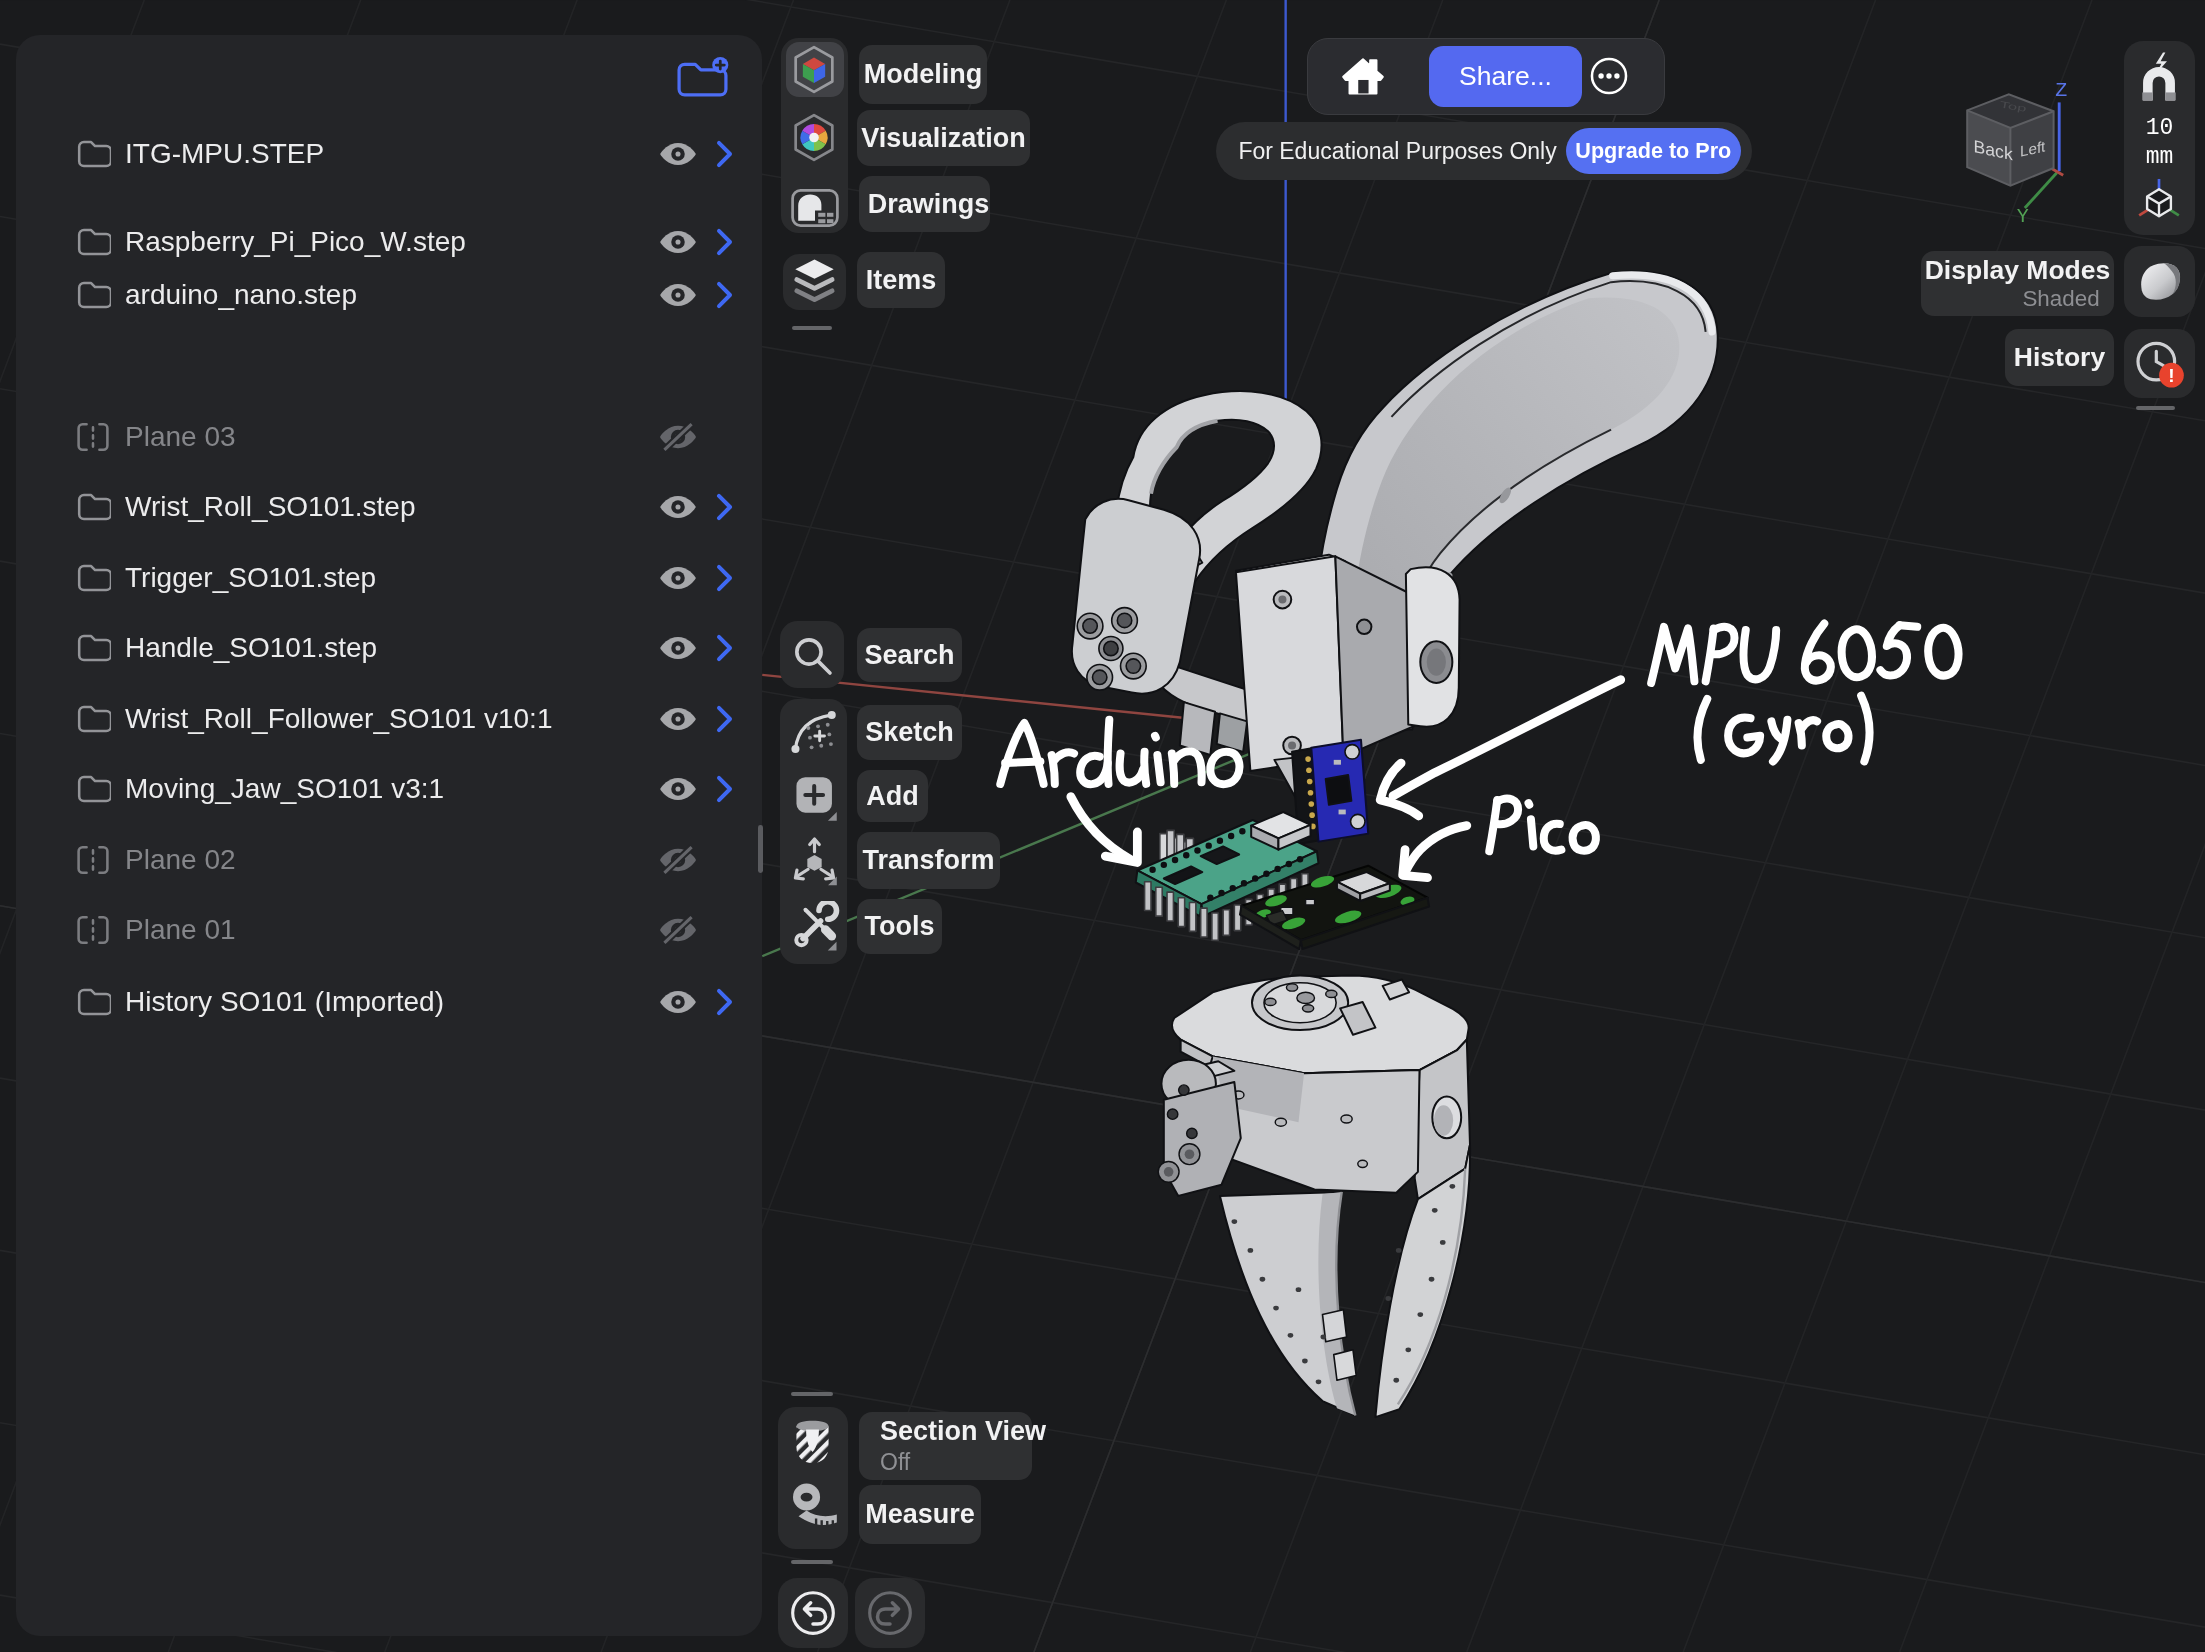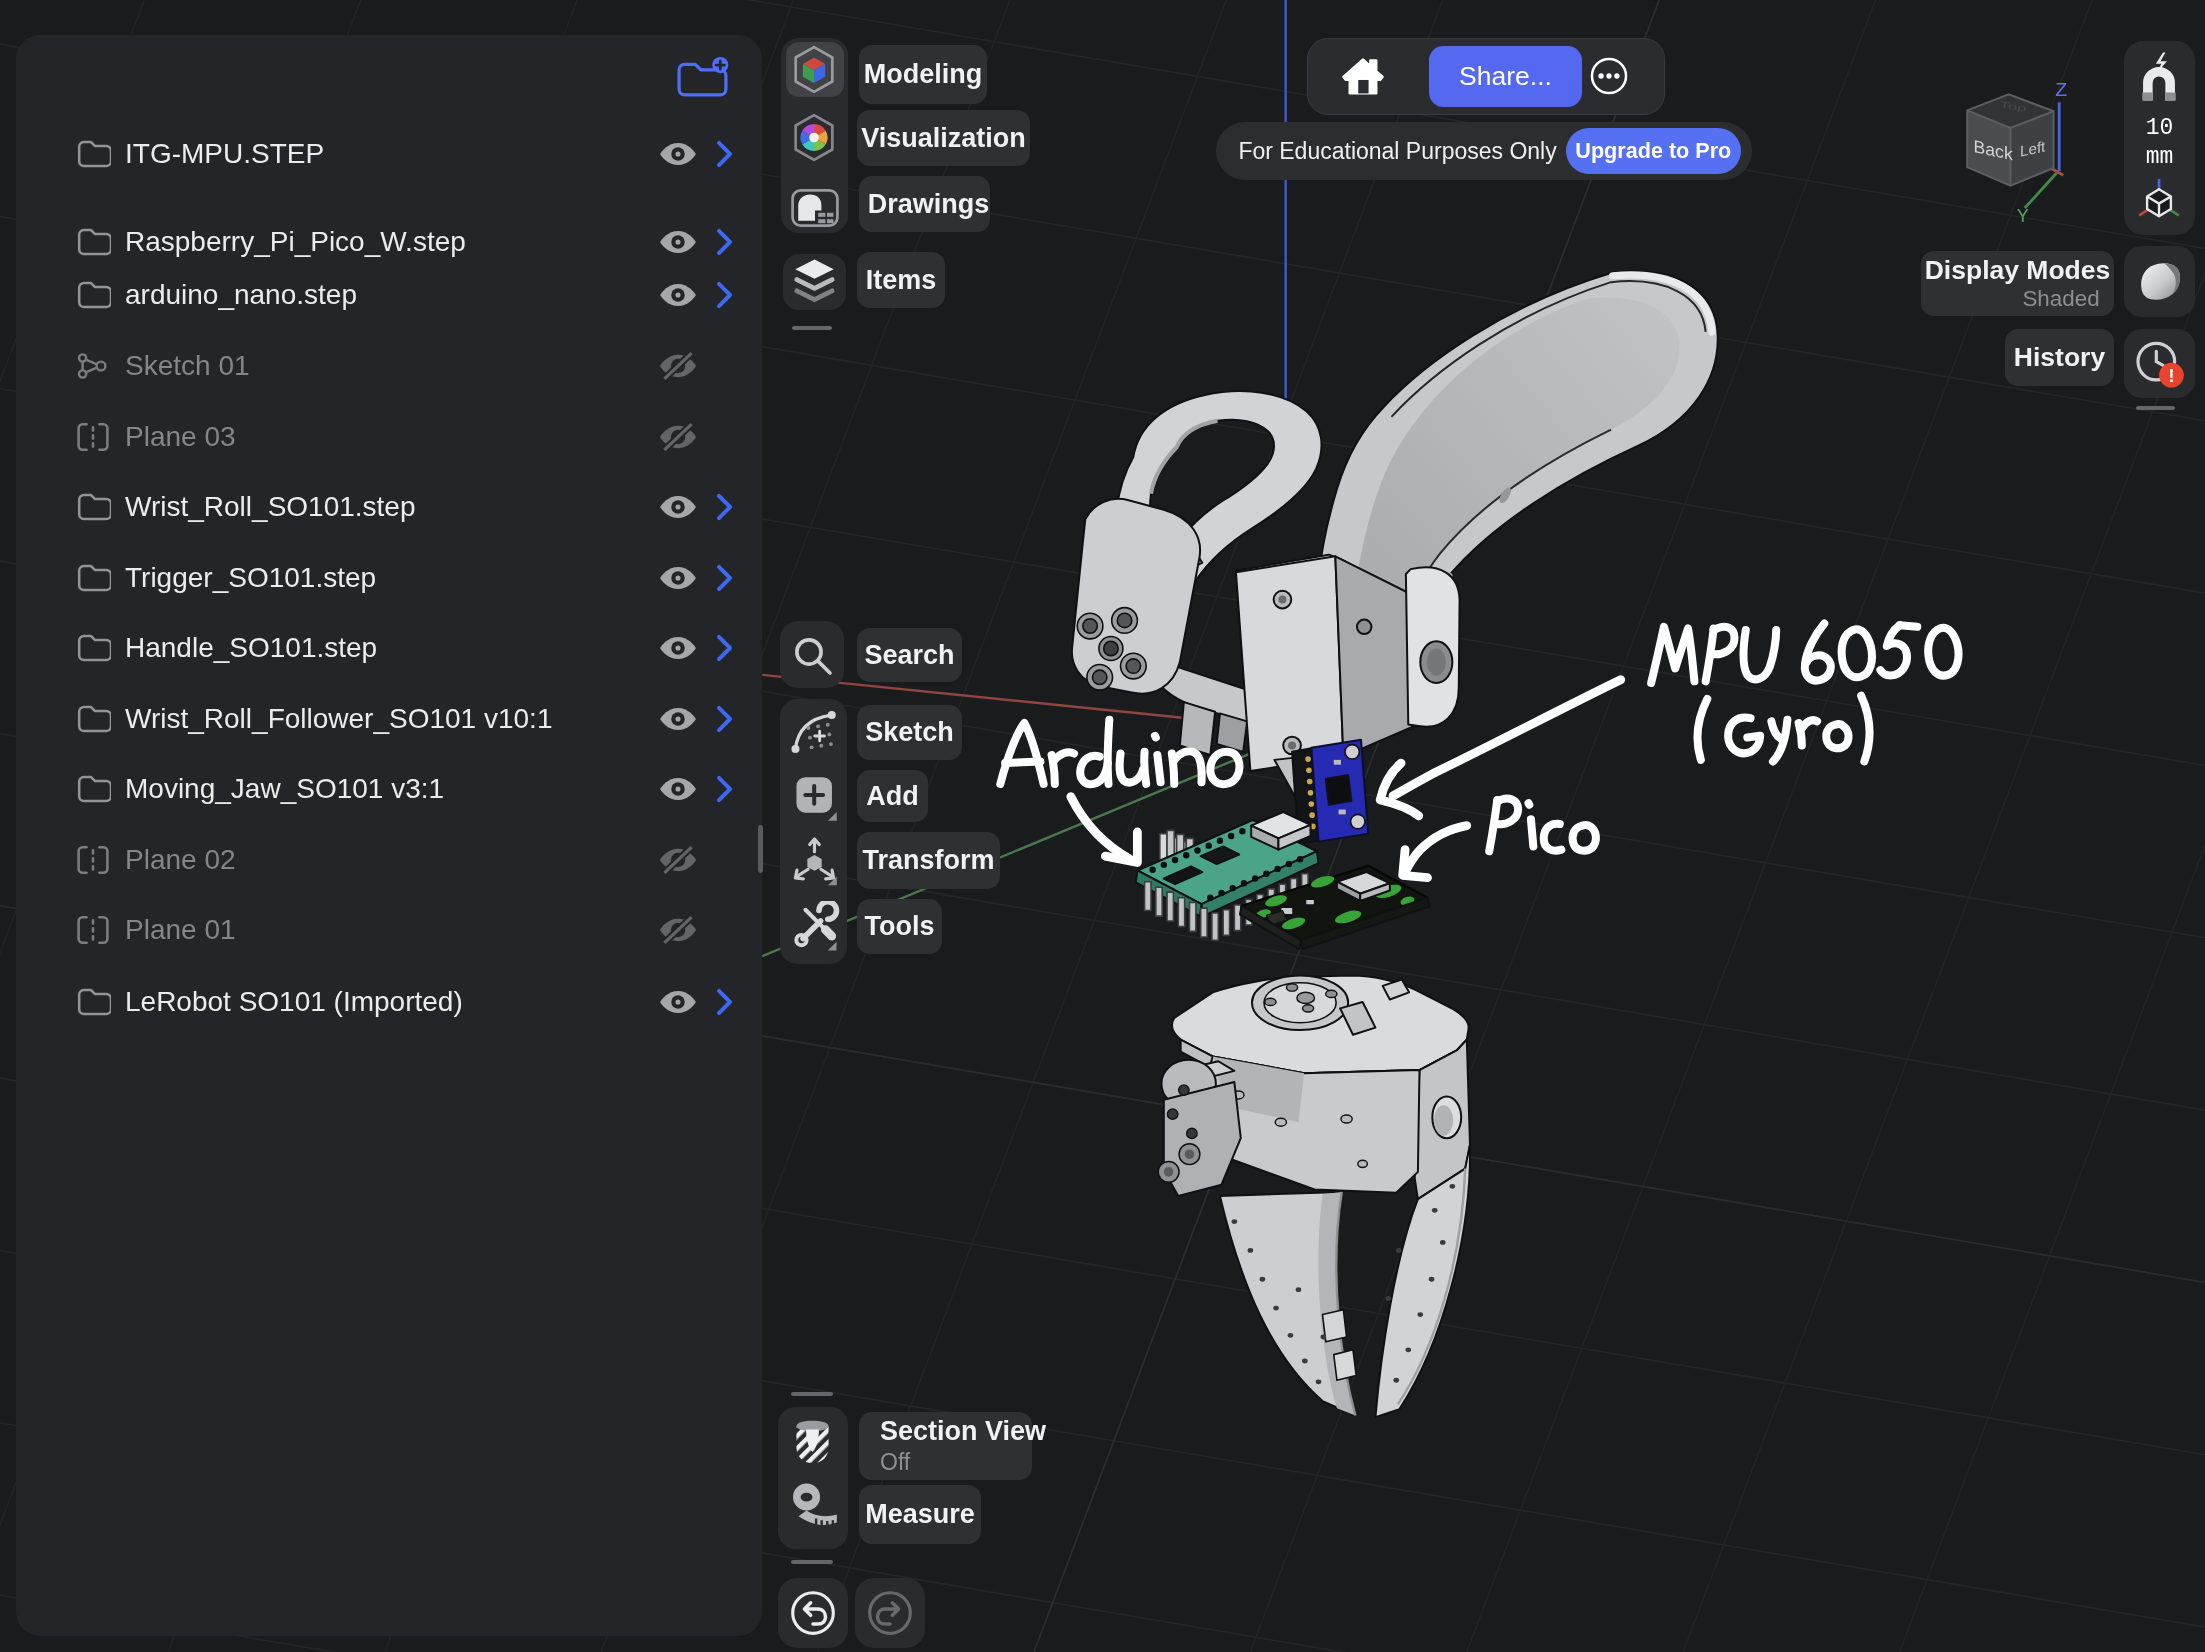--- a/index.html
+++ b/index.html
@@ -396,201 +396,181 @@
           <circle cx="25" cy="17" r="8.5" fill="#242528"></circle>
           <circle cx="25" cy="17" r="3.2" fill="#a6a7aa"></circle>
         </svg>
       </span>
       <span class="rch">
         <svg width="19" height="30.5" viewBox="0 0 24 38">
           <path d="M5 5 L19 19 L5 33" stroke="#3e68f2" stroke-width="5" fill="none" stroke-linecap="round" stroke-linejoin="round"></path>
         </svg>
       </span>
     </div>
-  <div class="row grey" style="top:295px">
+  <div class="row grey" style="top:366px">
       <span class="ric">
         <svg width="34" height="32" viewBox="0 0 42 40">
-          <circle cx="8" cy="10" r="4.5" stroke="#7c7d81" stroke-width="3" fill="none"></circle>
-          <circle cx="8" cy="30" r="4.5" stroke="#7c7d81" stroke-width="3" fill="none"></circle>
-          <circle cx="31" cy="20" r="5.5" stroke="#7c7d81" stroke-width="3" fill="none"></circle>
-          <path d="M12 12 L26 18 M12 28 L26 22 M8 14.5 V25.5" stroke="#7c7d81" stroke-width="3"></path>
-        </svg>
-      </span>
-      <span class="rtx">Sketch 01</span>
+          <path d="M13 4 H8 a5 5 0 0 0 -5 5 v22 a5 5 0 0 0 5 5 h5 M29 4 h5 a5 5 0 0 1 5 5 v22 a5 5 0 0 1 -5 5 h-5" stroke="#7c7d81" stroke-width="3.2" fill="none" stroke-linecap="round"></path>
+          <path d="M21 8 v4 M21 18 v4 M21 28 v4" stroke="#7c7d81" stroke-width="3.2" stroke-linecap="round"></path>
+        </svg>
+      </span>
+      <span class="rtx">Plane 03</span>
       <span class="reye">
         <svg width="40" height="30.5" viewBox="0 0 50 38">
           <path d="M25 5 C13 5 4.5 15 2.5 19 C4.5 23 13 33 25 33 C37 33 45.5 23 47.5 19 C45.5 15 37 5 25 5 Z" fill="#64656a"></path>
           <circle cx="25" cy="19" r="9" fill="#242528"></circle>
           <circle cx="25" cy="19" r="4.2" fill="#64656a"></circle>
           <line x1="8" y1="35" x2="42" y2="3" stroke="#242528" stroke-width="9"></line>
           <line x1="8" y1="35" x2="42" y2="3" stroke="#64656a" stroke-width="4"></line>
         </svg>
       </span>
     </div>
-  <div class="row grey" style="top:366px">
+  <div class="row" style="top:436px">
+      <span class="ric">
+        <svg width="35" height="30.5" viewBox="0 0 44 38">
+          <path d="M4 10 a6 6 0 0 1 6 -6 h9 l5 5 h14 a6 6 0 0 1 6 6 v13 a6 6 0 0 1 -6 6 H10 a6 6 0 0 1 -6 -6 Z" stroke="#939498" stroke-width="3.2" fill="none" stroke-linejoin="round"></path>
+        </svg>
+      </span>
+      <span class="rtx">Wrist_Roll_SO101.step</span>
+      <span class="reye">
+        <svg width="40" height="27" viewBox="0 0 50 34">
+          <path d="M25 3 C13 3 4.5 13 2.5 17 C4.5 21 13 31 25 31 C37 31 45.5 21 47.5 17 C45.5 13 37 3 25 3 Z" fill="#a6a7aa"></path>
+          <circle cx="25" cy="17" r="8.5" fill="#242528"></circle>
+          <circle cx="25" cy="17" r="3.2" fill="#a6a7aa"></circle>
+        </svg>
+      </span>
+      <span class="rch">
+        <svg width="19" height="30.5" viewBox="0 0 24 38">
+          <path d="M5 5 L19 19 L5 33" stroke="#3e68f2" stroke-width="5" fill="none" stroke-linecap="round" stroke-linejoin="round"></path>
+        </svg>
+      </span>
+    </div>
+  <div class="row" style="top:507px">
+      <span class="ric">
+        <svg width="35" height="30.5" viewBox="0 0 44 38">
+          <path d="M4 10 a6 6 0 0 1 6 -6 h9 l5 5 h14 a6 6 0 0 1 6 6 v13 a6 6 0 0 1 -6 6 H10 a6 6 0 0 1 -6 -6 Z" stroke="#939498" stroke-width="3.2" fill="none" stroke-linejoin="round"></path>
+        </svg>
+      </span>
+      <span class="rtx">Trigger_SO101.step</span>
+      <span class="reye">
+        <svg width="40" height="27" viewBox="0 0 50 34">
+          <path d="M25 3 C13 3 4.5 13 2.5 17 C4.5 21 13 31 25 31 C37 31 45.5 21 47.5 17 C45.5 13 37 3 25 3 Z" fill="#a6a7aa"></path>
+          <circle cx="25" cy="17" r="8.5" fill="#242528"></circle>
+          <circle cx="25" cy="17" r="3.2" fill="#a6a7aa"></circle>
+        </svg>
+      </span>
+      <span class="rch">
+        <svg width="19" height="30.5" viewBox="0 0 24 38">
+          <path d="M5 5 L19 19 L5 33" stroke="#3e68f2" stroke-width="5" fill="none" stroke-linecap="round" stroke-linejoin="round"></path>
+        </svg>
+      </span>
+    </div>
+  <div class="row" style="top:577px">
+      <span class="ric">
+        <svg width="35" height="30.5" viewBox="0 0 44 38">
+          <path d="M4 10 a6 6 0 0 1 6 -6 h9 l5 5 h14 a6 6 0 0 1 6 6 v13 a6 6 0 0 1 -6 6 H10 a6 6 0 0 1 -6 -6 Z" stroke="#939498" stroke-width="3.2" fill="none" stroke-linejoin="round"></path>
+        </svg>
+      </span>
+      <span class="rtx">Handle_SO101.step</span>
+      <span class="reye">
+        <svg width="40" height="27" viewBox="0 0 50 34">
+          <path d="M25 3 C13 3 4.5 13 2.5 17 C4.5 21 13 31 25 31 C37 31 45.5 21 47.5 17 C45.5 13 37 3 25 3 Z" fill="#a6a7aa"></path>
+          <circle cx="25" cy="17" r="8.5" fill="#242528"></circle>
+          <circle cx="25" cy="17" r="3.2" fill="#a6a7aa"></circle>
+        </svg>
+      </span>
+      <span class="rch">
+        <svg width="19" height="30.5" viewBox="0 0 24 38">
+          <path d="M5 5 L19 19 L5 33" stroke="#3e68f2" stroke-width="5" fill="none" stroke-linecap="round" stroke-linejoin="round"></path>
+        </svg>
+      </span>
+    </div>
+  <div class="row" style="top:648px">
+      <span class="ric">
+        <svg width="35" height="30.5" viewBox="0 0 44 38">
+          <path d="M4 10 a6 6 0 0 1 6 -6 h9 l5 5 h14 a6 6 0 0 1 6 6 v13 a6 6 0 0 1 -6 6 H10 a6 6 0 0 1 -6 -6 Z" stroke="#939498" stroke-width="3.2" fill="none" stroke-linejoin="round"></path>
+        </svg>
+      </span>
+      <span class="rtx">Wrist_Roll_Follower_SO101 v10:1</span>
+      <span class="reye">
+        <svg width="40" height="27" viewBox="0 0 50 34">
+          <path d="M25 3 C13 3 4.5 13 2.5 17 C4.5 21 13 31 25 31 C37 31 45.5 21 47.5 17 C45.5 13 37 3 25 3 Z" fill="#a6a7aa"></path>
+          <circle cx="25" cy="17" r="8.5" fill="#242528"></circle>
+          <circle cx="25" cy="17" r="3.2" fill="#a6a7aa"></circle>
+        </svg>
+      </span>
+      <span class="rch">
+        <svg width="19" height="30.5" viewBox="0 0 24 38">
+          <path d="M5 5 L19 19 L5 33" stroke="#3e68f2" stroke-width="5" fill="none" stroke-linecap="round" stroke-linejoin="round"></path>
+        </svg>
+      </span>
+    </div>
+  <div class="row" style="top:718px">
+      <span class="ric">
+        <svg width="35" height="30.5" viewBox="0 0 44 38">
+          <path d="M4 10 a6 6 0 0 1 6 -6 h9 l5 5 h14 a6 6 0 0 1 6 6 v13 a6 6 0 0 1 -6 6 H10 a6 6 0 0 1 -6 -6 Z" stroke="#939498" stroke-width="3.2" fill="none" stroke-linejoin="round"></path>
+        </svg>
+      </span>
+      <span class="rtx">Moving_Jaw_SO101 v3:1</span>
+      <span class="reye">
+        <svg width="40" height="27" viewBox="0 0 50 34">
+          <path d="M25 3 C13 3 4.5 13 2.5 17 C4.5 21 13 31 25 31 C37 31 45.5 21 47.5 17 C45.5 13 37 3 25 3 Z" fill="#a6a7aa"></path>
+          <circle cx="25" cy="17" r="8.5" fill="#242528"></circle>
+          <circle cx="25" cy="17" r="3.2" fill="#a6a7aa"></circle>
+        </svg>
+      </span>
+      <span class="rch">
+        <svg width="19" height="30.5" viewBox="0 0 24 38">
+          <path d="M5 5 L19 19 L5 33" stroke="#3e68f2" stroke-width="5" fill="none" stroke-linecap="round" stroke-linejoin="round"></path>
+        </svg>
+      </span>
+    </div>
+  <div class="row grey" style="top:789px">
       <span class="ric">
         <svg width="34" height="32" viewBox="0 0 42 40">
           <path d="M13 4 H8 a5 5 0 0 0 -5 5 v22 a5 5 0 0 0 5 5 h5 M29 4 h5 a5 5 0 0 1 5 5 v22 a5 5 0 0 1 -5 5 h-5" stroke="#7c7d81" stroke-width="3.2" fill="none" stroke-linecap="round"></path>
           <path d="M21 8 v4 M21 18 v4 M21 28 v4" stroke="#7c7d81" stroke-width="3.2" stroke-linecap="round"></path>
         </svg>
       </span>
-      <span class="rtx">Plane 03</span>
+      <span class="rtx">Plane 02</span>
       <span class="reye">
         <svg width="40" height="30.5" viewBox="0 0 50 38">
           <path d="M25 5 C13 5 4.5 15 2.5 19 C4.5 23 13 33 25 33 C37 33 45.5 23 47.5 19 C45.5 15 37 5 25 5 Z" fill="#64656a"></path>
           <circle cx="25" cy="19" r="9" fill="#242528"></circle>
           <circle cx="25" cy="19" r="4.2" fill="#64656a"></circle>
           <line x1="8" y1="35" x2="42" y2="3" stroke="#242528" stroke-width="9"></line>
           <line x1="8" y1="35" x2="42" y2="3" stroke="#64656a" stroke-width="4"></line>
         </svg>
       </span>
     </div>
-  <div class="row" style="top:436px">
-      <span class="ric">
-        <svg width="35" height="30.5" viewBox="0 0 44 38">
-          <path d="M4 10 a6 6 0 0 1 6 -6 h9 l5 5 h14 a6 6 0 0 1 6 6 v13 a6 6 0 0 1 -6 6 H10 a6 6 0 0 1 -6 -6 Z" stroke="#939498" stroke-width="3.2" fill="none" stroke-linejoin="round"></path>
-        </svg>
-      </span>
-      <span class="rtx">Wrist_Roll_SO101.step</span>
-      <span class="reye">
-        <svg width="40" height="27" viewBox="0 0 50 34">
-          <path d="M25 3 C13 3 4.5 13 2.5 17 C4.5 21 13 31 25 31 C37 31 45.5 21 47.5 17 C45.5 13 37 3 25 3 Z" fill="#a6a7aa"></path>
-          <circle cx="25" cy="17" r="8.5" fill="#242528"></circle>
-          <circle cx="25" cy="17" r="3.2" fill="#a6a7aa"></circle>
-        </svg>
-      </span>
-      <span class="rch">
-        <svg width="19" height="30.5" viewBox="0 0 24 38">
-          <path d="M5 5 L19 19 L5 33" stroke="#3e68f2" stroke-width="5" fill="none" stroke-linecap="round" stroke-linejoin="round"></path>
-        </svg>
-      </span>
-    </div>
-  <div class="row" style="top:507px">
-      <span class="ric">
-        <svg width="35" height="30.5" viewBox="0 0 44 38">
-          <path d="M4 10 a6 6 0 0 1 6 -6 h9 l5 5 h14 a6 6 0 0 1 6 6 v13 a6 6 0 0 1 -6 6 H10 a6 6 0 0 1 -6 -6 Z" stroke="#939498" stroke-width="3.2" fill="none" stroke-linejoin="round"></path>
-        </svg>
-      </span>
-      <span class="rtx">Trigger_SO101.step</span>
-      <span class="reye">
-        <svg width="40" height="27" viewBox="0 0 50 34">
-          <path d="M25 3 C13 3 4.5 13 2.5 17 C4.5 21 13 31 25 31 C37 31 45.5 21 47.5 17 C45.5 13 37 3 25 3 Z" fill="#a6a7aa"></path>
-          <circle cx="25" cy="17" r="8.5" fill="#242528"></circle>
-          <circle cx="25" cy="17" r="3.2" fill="#a6a7aa"></circle>
-        </svg>
-      </span>
-      <span class="rch">
-        <svg width="19" height="30.5" viewBox="0 0 24 38">
-          <path d="M5 5 L19 19 L5 33" stroke="#3e68f2" stroke-width="5" fill="none" stroke-linecap="round" stroke-linejoin="round"></path>
-        </svg>
-      </span>
-    </div>
-  <div class="row" style="top:577px">
-      <span class="ric">
-        <svg width="35" height="30.5" viewBox="0 0 44 38">
-          <path d="M4 10 a6 6 0 0 1 6 -6 h9 l5 5 h14 a6 6 0 0 1 6 6 v13 a6 6 0 0 1 -6 6 H10 a6 6 0 0 1 -6 -6 Z" stroke="#939498" stroke-width="3.2" fill="none" stroke-linejoin="round"></path>
-        </svg>
-      </span>
-      <span class="rtx">Handle_SO101.step</span>
-      <span class="reye">
-        <svg width="40" height="27" viewBox="0 0 50 34">
-          <path d="M25 3 C13 3 4.5 13 2.5 17 C4.5 21 13 31 25 31 C37 31 45.5 21 47.5 17 C45.5 13 37 3 25 3 Z" fill="#a6a7aa"></path>
-          <circle cx="25" cy="17" r="8.5" fill="#242528"></circle>
-          <circle cx="25" cy="17" r="3.2" fill="#a6a7aa"></circle>
-        </svg>
-      </span>
-      <span class="rch">
-        <svg width="19" height="30.5" viewBox="0 0 24 38">
-          <path d="M5 5 L19 19 L5 33" stroke="#3e68f2" stroke-width="5" fill="none" stroke-linecap="round" stroke-linejoin="round"></path>
-        </svg>
-      </span>
-    </div>
-  <div class="row" style="top:648px">
-      <span class="ric">
-        <svg width="35" height="30.5" viewBox="0 0 44 38">
-          <path d="M4 10 a6 6 0 0 1 6 -6 h9 l5 5 h14 a6 6 0 0 1 6 6 v13 a6 6 0 0 1 -6 6 H10 a6 6 0 0 1 -6 -6 Z" stroke="#939498" stroke-width="3.2" fill="none" stroke-linejoin="round"></path>
-        </svg>
-      </span>
-      <span class="rtx">Wrist_Roll_Follower_SO101 v10:1</span>
-      <span class="reye">
-        <svg width="40" height="27" viewBox="0 0 50 34">
-          <path d="M25 3 C13 3 4.5 13 2.5 17 C4.5 21 13 31 25 31 C37 31 45.5 21 47.5 17 C45.5 13 37 3 25 3 Z" fill="#a6a7aa"></path>
-          <circle cx="25" cy="17" r="8.5" fill="#242528"></circle>
-          <circle cx="25" cy="17" r="3.2" fill="#a6a7aa"></circle>
-        </svg>
-      </span>
-      <span class="rch">
-        <svg width="19" height="30.5" viewBox="0 0 24 38">
-          <path d="M5 5 L19 19 L5 33" stroke="#3e68f2" stroke-width="5" fill="none" stroke-linecap="round" stroke-linejoin="round"></path>
-        </svg>
-      </span>
-    </div>
-  <div class="row" style="top:718px">
-      <span class="ric">
-        <svg width="35" height="30.5" viewBox="0 0 44 38">
-          <path d="M4 10 a6 6 0 0 1 6 -6 h9 l5 5 h14 a6 6 0 0 1 6 6 v13 a6 6 0 0 1 -6 6 H10 a6 6 0 0 1 -6 -6 Z" stroke="#939498" stroke-width="3.2" fill="none" stroke-linejoin="round"></path>
-        </svg>
-      </span>
-      <span class="rtx">Moving_Jaw_SO101 v3:1</span>
-      <span class="reye">
-        <svg width="40" height="27" viewBox="0 0 50 34">
-          <path d="M25 3 C13 3 4.5 13 2.5 17 C4.5 21 13 31 25 31 C37 31 45.5 21 47.5 17 C45.5 13 37 3 25 3 Z" fill="#a6a7aa"></path>
-          <circle cx="25" cy="17" r="8.5" fill="#242528"></circle>
-          <circle cx="25" cy="17" r="3.2" fill="#a6a7aa"></circle>
-        </svg>
-      </span>
-      <span class="rch">
-        <svg width="19" height="30.5" viewBox="0 0 24 38">
-          <path d="M5 5 L19 19 L5 33" stroke="#3e68f2" stroke-width="5" fill="none" stroke-linecap="round" stroke-linejoin="round"></path>
-        </svg>
-      </span>
-    </div>
-  <div class="row grey" style="top:789px">
+  <div class="row grey" style="top:859px">
       <span class="ric">
         <svg width="34" height="32" viewBox="0 0 42 40">
           <path d="M13 4 H8 a5 5 0 0 0 -5 5 v22 a5 5 0 0 0 5 5 h5 M29 4 h5 a5 5 0 0 1 5 5 v22 a5 5 0 0 1 -5 5 h-5" stroke="#7c7d81" stroke-width="3.2" fill="none" stroke-linecap="round"></path>
           <path d="M21 8 v4 M21 18 v4 M21 28 v4" stroke="#7c7d81" stroke-width="3.2" stroke-linecap="round"></path>
         </svg>
       </span>
-      <span class="rtx">Plane 02</span>
+      <span class="rtx">Plane 01</span>
       <span class="reye">
         <svg width="40" height="30.5" viewBox="0 0 50 38">
           <path d="M25 5 C13 5 4.5 15 2.5 19 C4.5 23 13 33 25 33 C37 33 45.5 23 47.5 19 C45.5 15 37 5 25 5 Z" fill="#64656a"></path>
           <circle cx="25" cy="19" r="9" fill="#242528"></circle>
           <circle cx="25" cy="19" r="4.2" fill="#64656a"></circle>
           <line x1="8" y1="35" x2="42" y2="3" stroke="#242528" stroke-width="9"></line>
           <line x1="8" y1="35" x2="42" y2="3" stroke="#64656a" stroke-width="4"></line>
         </svg>
       </span>
     </div>
-  <div class="row grey" style="top:859px">
-      <span class="ric">
-        <svg width="34" height="32" viewBox="0 0 42 40">
-          <path d="M13 4 H8 a5 5 0 0 0 -5 5 v22 a5 5 0 0 0 5 5 h5 M29 4 h5 a5 5 0 0 1 5 5 v22 a5 5 0 0 1 -5 5 h-5" stroke="#7c7d81" stroke-width="3.2" fill="none" stroke-linecap="round"></path>
-          <path d="M21 8 v4 M21 18 v4 M21 28 v4" stroke="#7c7d81" stroke-width="3.2" stroke-linecap="round"></path>
-        </svg>
-      </span>
-      <span class="rtx">Plane 01</span>
-      <span class="reye">
-        <svg width="40" height="30.5" viewBox="0 0 50 38">
-          <path d="M25 5 C13 5 4.5 15 2.5 19 C4.5 23 13 33 25 33 C37 33 45.5 23 47.5 19 C45.5 15 37 5 25 5 Z" fill="#64656a"></path>
-          <circle cx="25" cy="19" r="9" fill="#242528"></circle>
-          <circle cx="25" cy="19" r="4.2" fill="#64656a"></circle>
-          <line x1="8" y1="35" x2="42" y2="3" stroke="#242528" stroke-width="9"></line>
-          <line x1="8" y1="35" x2="42" y2="3" stroke="#64656a" stroke-width="4"></line>
-        </svg>
-      </span>
-    </div>
   <div class="row" style="top:931px">
       <span class="ric">
         <svg width="35" height="30.5" viewBox="0 0 44 38">
           <path d="M4 10 a6 6 0 0 1 6 -6 h9 l5 5 h14 a6 6 0 0 1 6 6 v13 a6 6 0 0 1 -6 6 H10 a6 6 0 0 1 -6 -6 Z" stroke="#939498" stroke-width="3.2" fill="none" stroke-linejoin="round"></path>
         </svg>
       </span>
-      <span class="rtx">LeRobot SO101 (Imported)</span>
+      <span class="rtx">History SO101 (Imported)</span>
       <span class="reye">
         <svg width="40" height="27" viewBox="0 0 50 34">
           <path d="M25 3 C13 3 4.5 13 2.5 17 C4.5 21 13 31 25 31 C37 31 45.5 21 47.5 17 C45.5 13 37 3 25 3 Z" fill="#a6a7aa"></path>
           <circle cx="25" cy="17" r="8.5" fill="#242528"></circle>
           <circle cx="25" cy="17" r="3.2" fill="#a6a7aa"></circle>
         </svg>
       </span>
       <span class="rch">
         <svg width="19" height="30.5" viewBox="0 0 24 38">
           <path d="M5 5 L19 19 L5 33" stroke="#3e68f2" stroke-width="5" fill="none" stroke-linecap="round" stroke-linejoin="round"></path>

